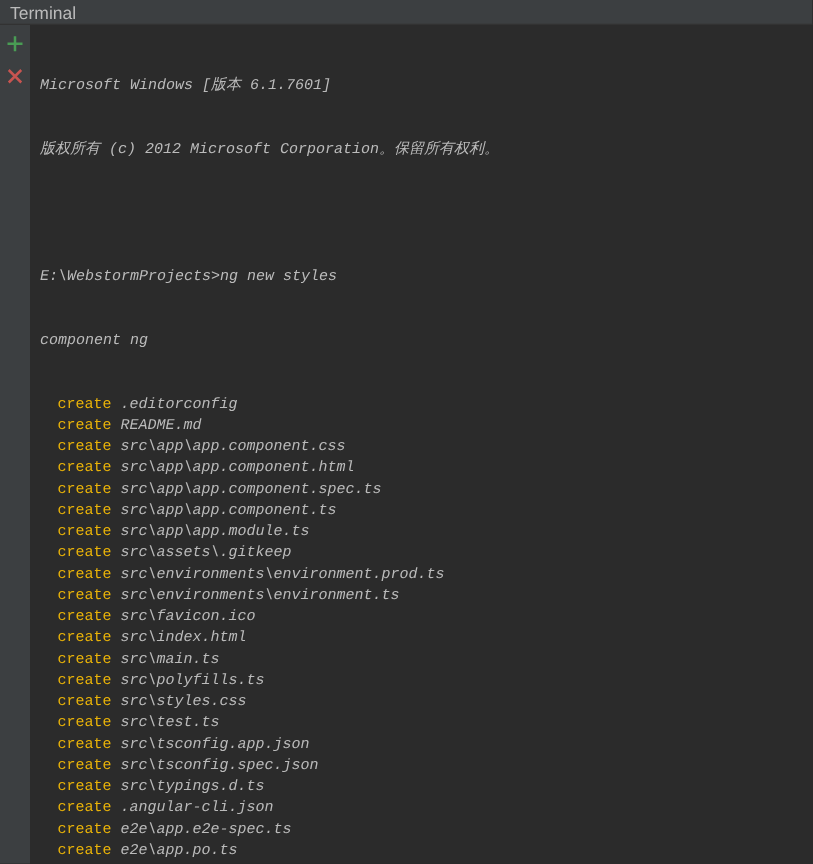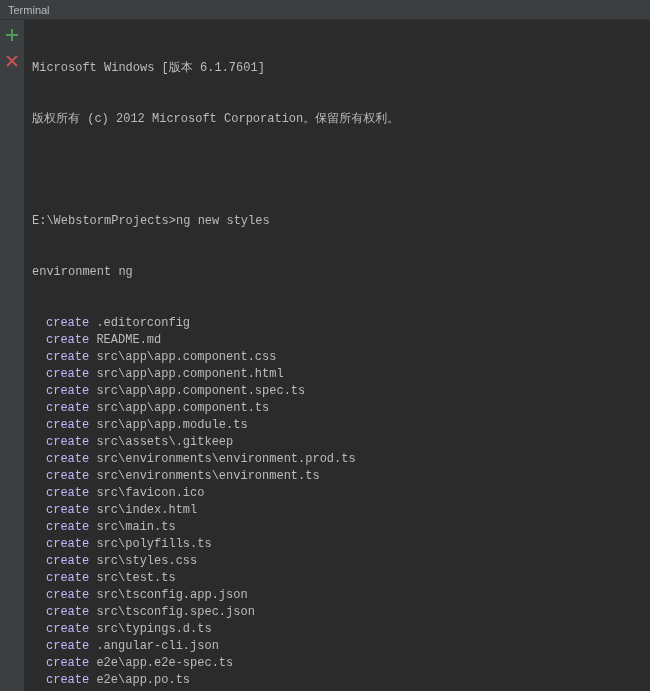--- a/index.html
+++ b/index.html
@@ -19,21 +19,21 @@
     .titlebar {
       height: 20px;
       background: #3c3f41;
       border-bottom: 1px solid #323232;
       display: flex;
       align-items: center;
       padding: 0 8px;
     }
     .titlebar-label {
       color: #bbbbbb;
-      font-size: 11px;
+      font-size: 14px;
       font-family: Arial, sans-serif;
     }
     .main-area {
       display: flex;
       height: calc(100% - 20px);
     }
     .gutter {
       width: 24px;
       background: #3c3f41;
       display: flex;
@@ -51,22 +51,22 @@
       flex: 1;
       background: #2b2b2b;
       padding: 6px 8px;
       line-height: 17px;
       white-space: pre;
       overflow: hidden;
     }
     .line {
       display: block;
     }
-    .plain { color: #bbbbbb; }
-    .keyword { color: #c4b5fd; }
+    .plain { color: #bbbbbb; font-style: italic; }
+    .keyword { color: #eab308; }
     .indent1 { padding-left: 14px; }
   </style>
 </head>
 <body>
 
 <div class="titlebar">
   <span class="titlebar-label">Terminal</span>
 </div>
 
 <div class="main-area">
@@ -81,21 +81,21 @@
           <path d="M2 2 L12 12 M12 2 L2 12" stroke="#c75450" stroke-width="2" fill="none"></path>
         </svg>
     </span>
   </div>
 
   <div class="terminal">
     <span class="line plain">Microsoft Windows [版本 6.1.7601]</span>
     <span class="line plain">版权所有 (c) 2012 Microsoft Corporation。保留所有权利。</span>
     <span class="line"> </span>
     <span class="line plain"><span>E:\WebstormProjects&gt;</span><span>ng new styles</span></span>
-    <span class="line plain">environment ng</span>
+    <span class="line plain">component ng</span>
     <div id="creates-container"><span class="line indent1"><span class="keyword">create</span> <span class="plain">.editorconfig</span></span><span class="line indent1"><span class="keyword">create</span> <span class="plain">README.md</span></span><span class="line indent1"><span class="keyword">create</span> <span class="plain">src\app\app.component.css</span></span><span class="line indent1"><span class="keyword">create</span> <span class="plain">src\app\app.component.html</span></span><span class="line indent1"><span class="keyword">create</span> <span class="plain">src\app\app.component.spec.ts</span></span><span class="line indent1"><span class="keyword">create</span> <span class="plain">src\app\app.component.ts</span></span><span class="line indent1"><span class="keyword">create</span> <span class="plain">src\app\app.module.ts</span></span><span class="line indent1"><span class="keyword">create</span> <span class="plain">src\assets\.gitkeep</span></span><span class="line indent1"><span class="keyword">create</span> <span class="plain">src\environments\environment.prod.ts</span></span><span class="line indent1"><span class="keyword">create</span> <span class="plain">src\environments\environment.ts</span></span><span class="line indent1"><span class="keyword">create</span> <span class="plain">src\favicon.ico</span></span><span class="line indent1"><span class="keyword">create</span> <span class="plain">src\index.html</span></span><span class="line indent1"><span class="keyword">create</span> <span class="plain">src\main.ts</span></span><span class="line indent1"><span class="keyword">create</span> <span class="plain">src\polyfills.ts</span></span><span class="line indent1"><span class="keyword">create</span> <span class="plain">src\styles.css</span></span><span class="line indent1"><span class="keyword">create</span> <span class="plain">src\test.ts</span></span><span class="line indent1"><span class="keyword">create</span> <span class="plain">src\tsconfig.app.json</span></span><span class="line indent1"><span class="keyword">create</span> <span class="plain">src\tsconfig.spec.json</span></span><span class="line indent1"><span class="keyword">create</span> <span class="plain">src\typings.d.ts</span></span><span class="line indent1"><span class="keyword">create</span> <span class="plain">.angular-cli.json</span></span><span class="line indent1"><span class="keyword">create</span> <span class="plain">e2e\app.e2e-spec.ts</span></span><span class="line indent1"><span class="keyword">create</span> <span class="plain">e2e\app.po.ts</span></span><span class="line indent1"><span class="keyword">create</span> <span class="plain">e2e\tsconfig.e2e.json</span></span></div>
     
     
     
     
     
   </div>
 </div>
 
 </body></html>

